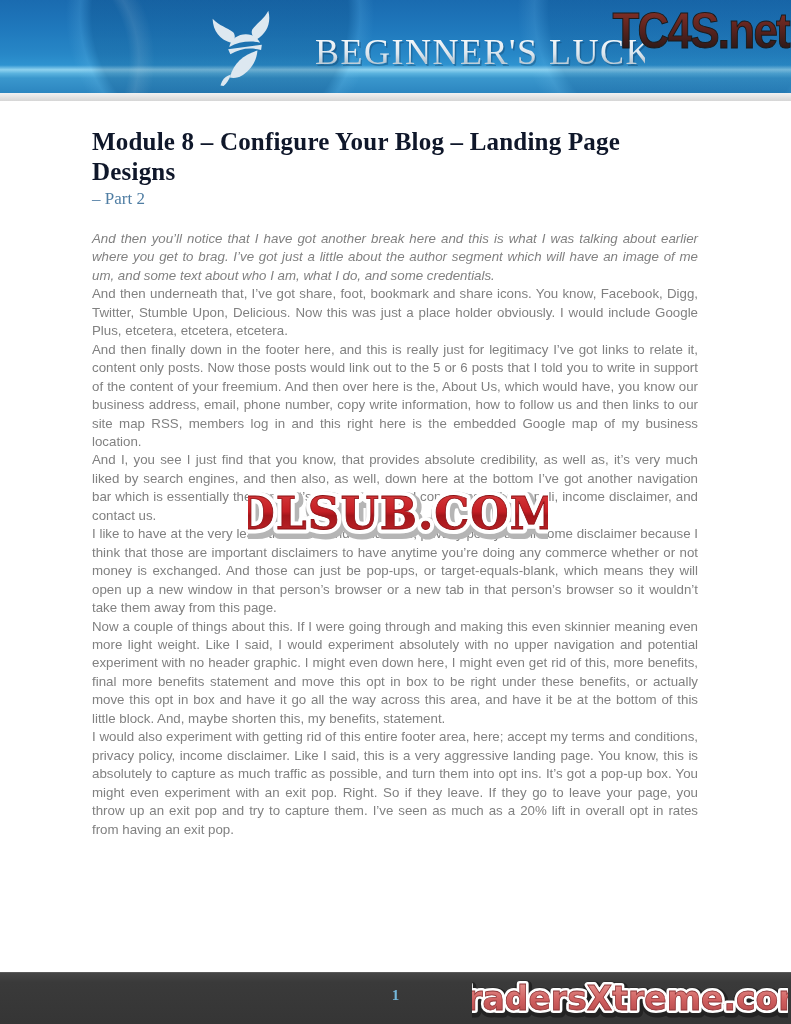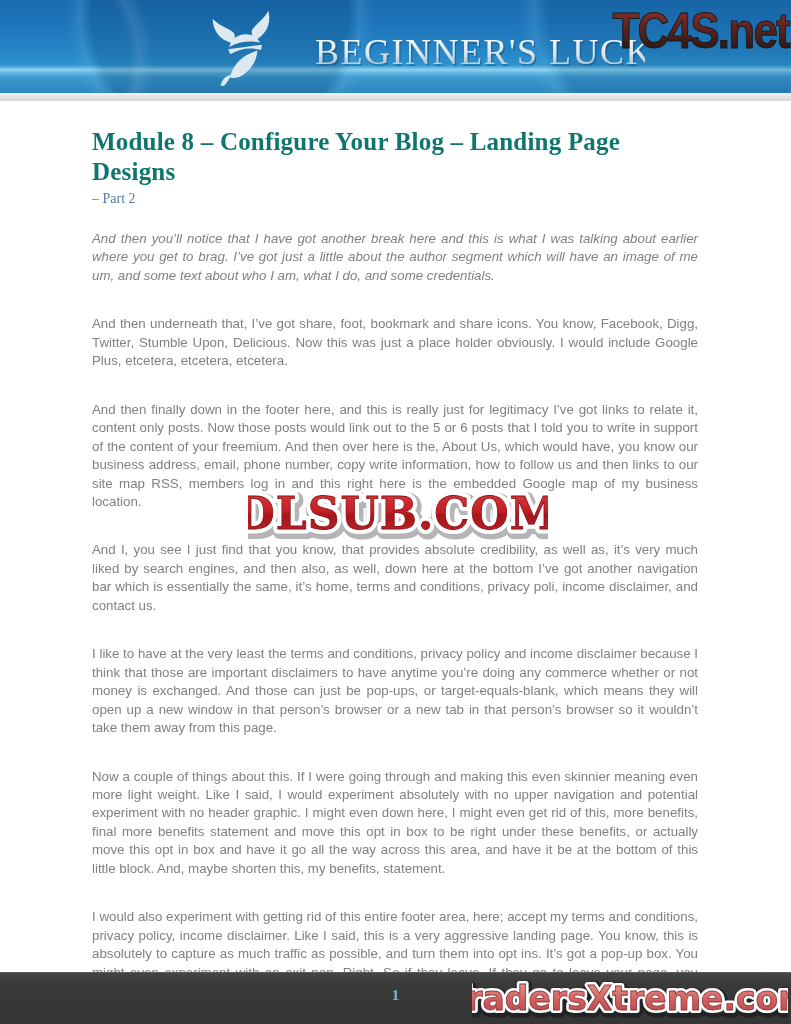--- a/index.html
+++ b/index.html
@@ -51,36 +51,36 @@
 
   
   .content {
     position: relative;
     padding: 25px 93px 0 92px;
   }
   .title {
     font-family: "Liberation Serif", serif;
     font-size: 25px;
     line-height: 30px;
-    color: #0f766e;
+    color: #0f172a;
     letter-spacing: 0.2px;
   }
   .subtitle {
     font-family: "Liberation Serif", serif;
-    font-size: 14px;
+    font-size: 17px;
     line-height: 21px;
     color: #4f7da3;
     margin-top: 1px;
   }
   .body-text p {
     font-size: 13.3px;
     line-height: 18.45px;
     color: #818181;
     text-align: justify;
-    margin-top: 30px;
+    margin-top: 0;
   }
   .body-text p:first-child { margin-top: 21px; font-style: italic; }
 
   
   .wm-dlsub {
     position: absolute;
     left: 248px; top: 484px;
     width: 300px; height: 60px;
   }
 

